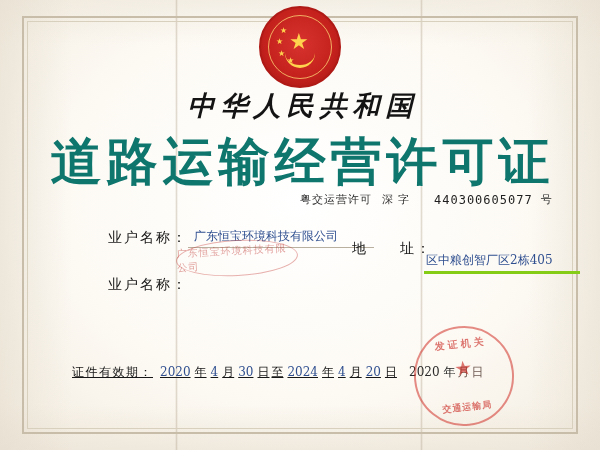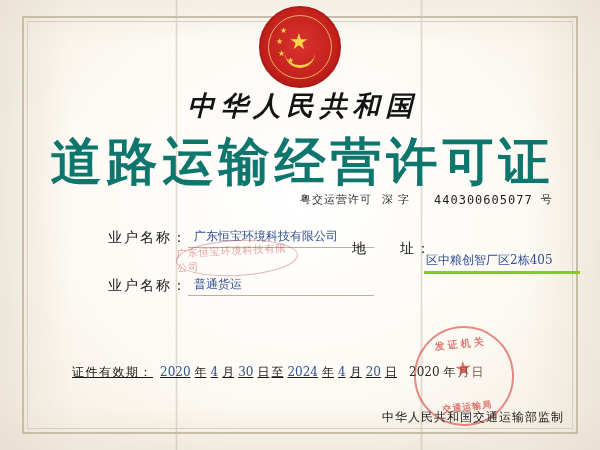--- a/index.html
+++ b/index.html
@@ -367,21 +367,20 @@
   </div>
 
   <div class="field row-address">
     <span class="field-label">地　　址：</span>
   </div>
 
   <div class="row-address2">区中粮创智厂区2栋405</div>
 
   <div class="field row-scope">
     <span class="field-label">业户名称：</span>
-    <span class="field-value">普通货运</span>
   </div>
 
   <div class="stamp-oval">广东恒宝环境科技有限公司</div>
 
   <div class="validity">
     <span class="lbl">证件有效期：</span>
     <span class="v">2020</span>
     <span class="u">年</span>
     <span class="v">4</span>
     <span class="u">月</span>
@@ -402,15 +401,14 @@
     <span class="u faded">月</span>
     <span class="u faded">日</span>
   </div>
 
   <div class="seal">
     <div class="seal-top">发证机关</div>
     <div class="seal-star">★</div>
     <div class="seal-bottom">交通运输局</div>
   </div>
 
-  <div class="footer">中华人民共和国交通运输部监制</div>
 
 </div>
 
 </body></html>

